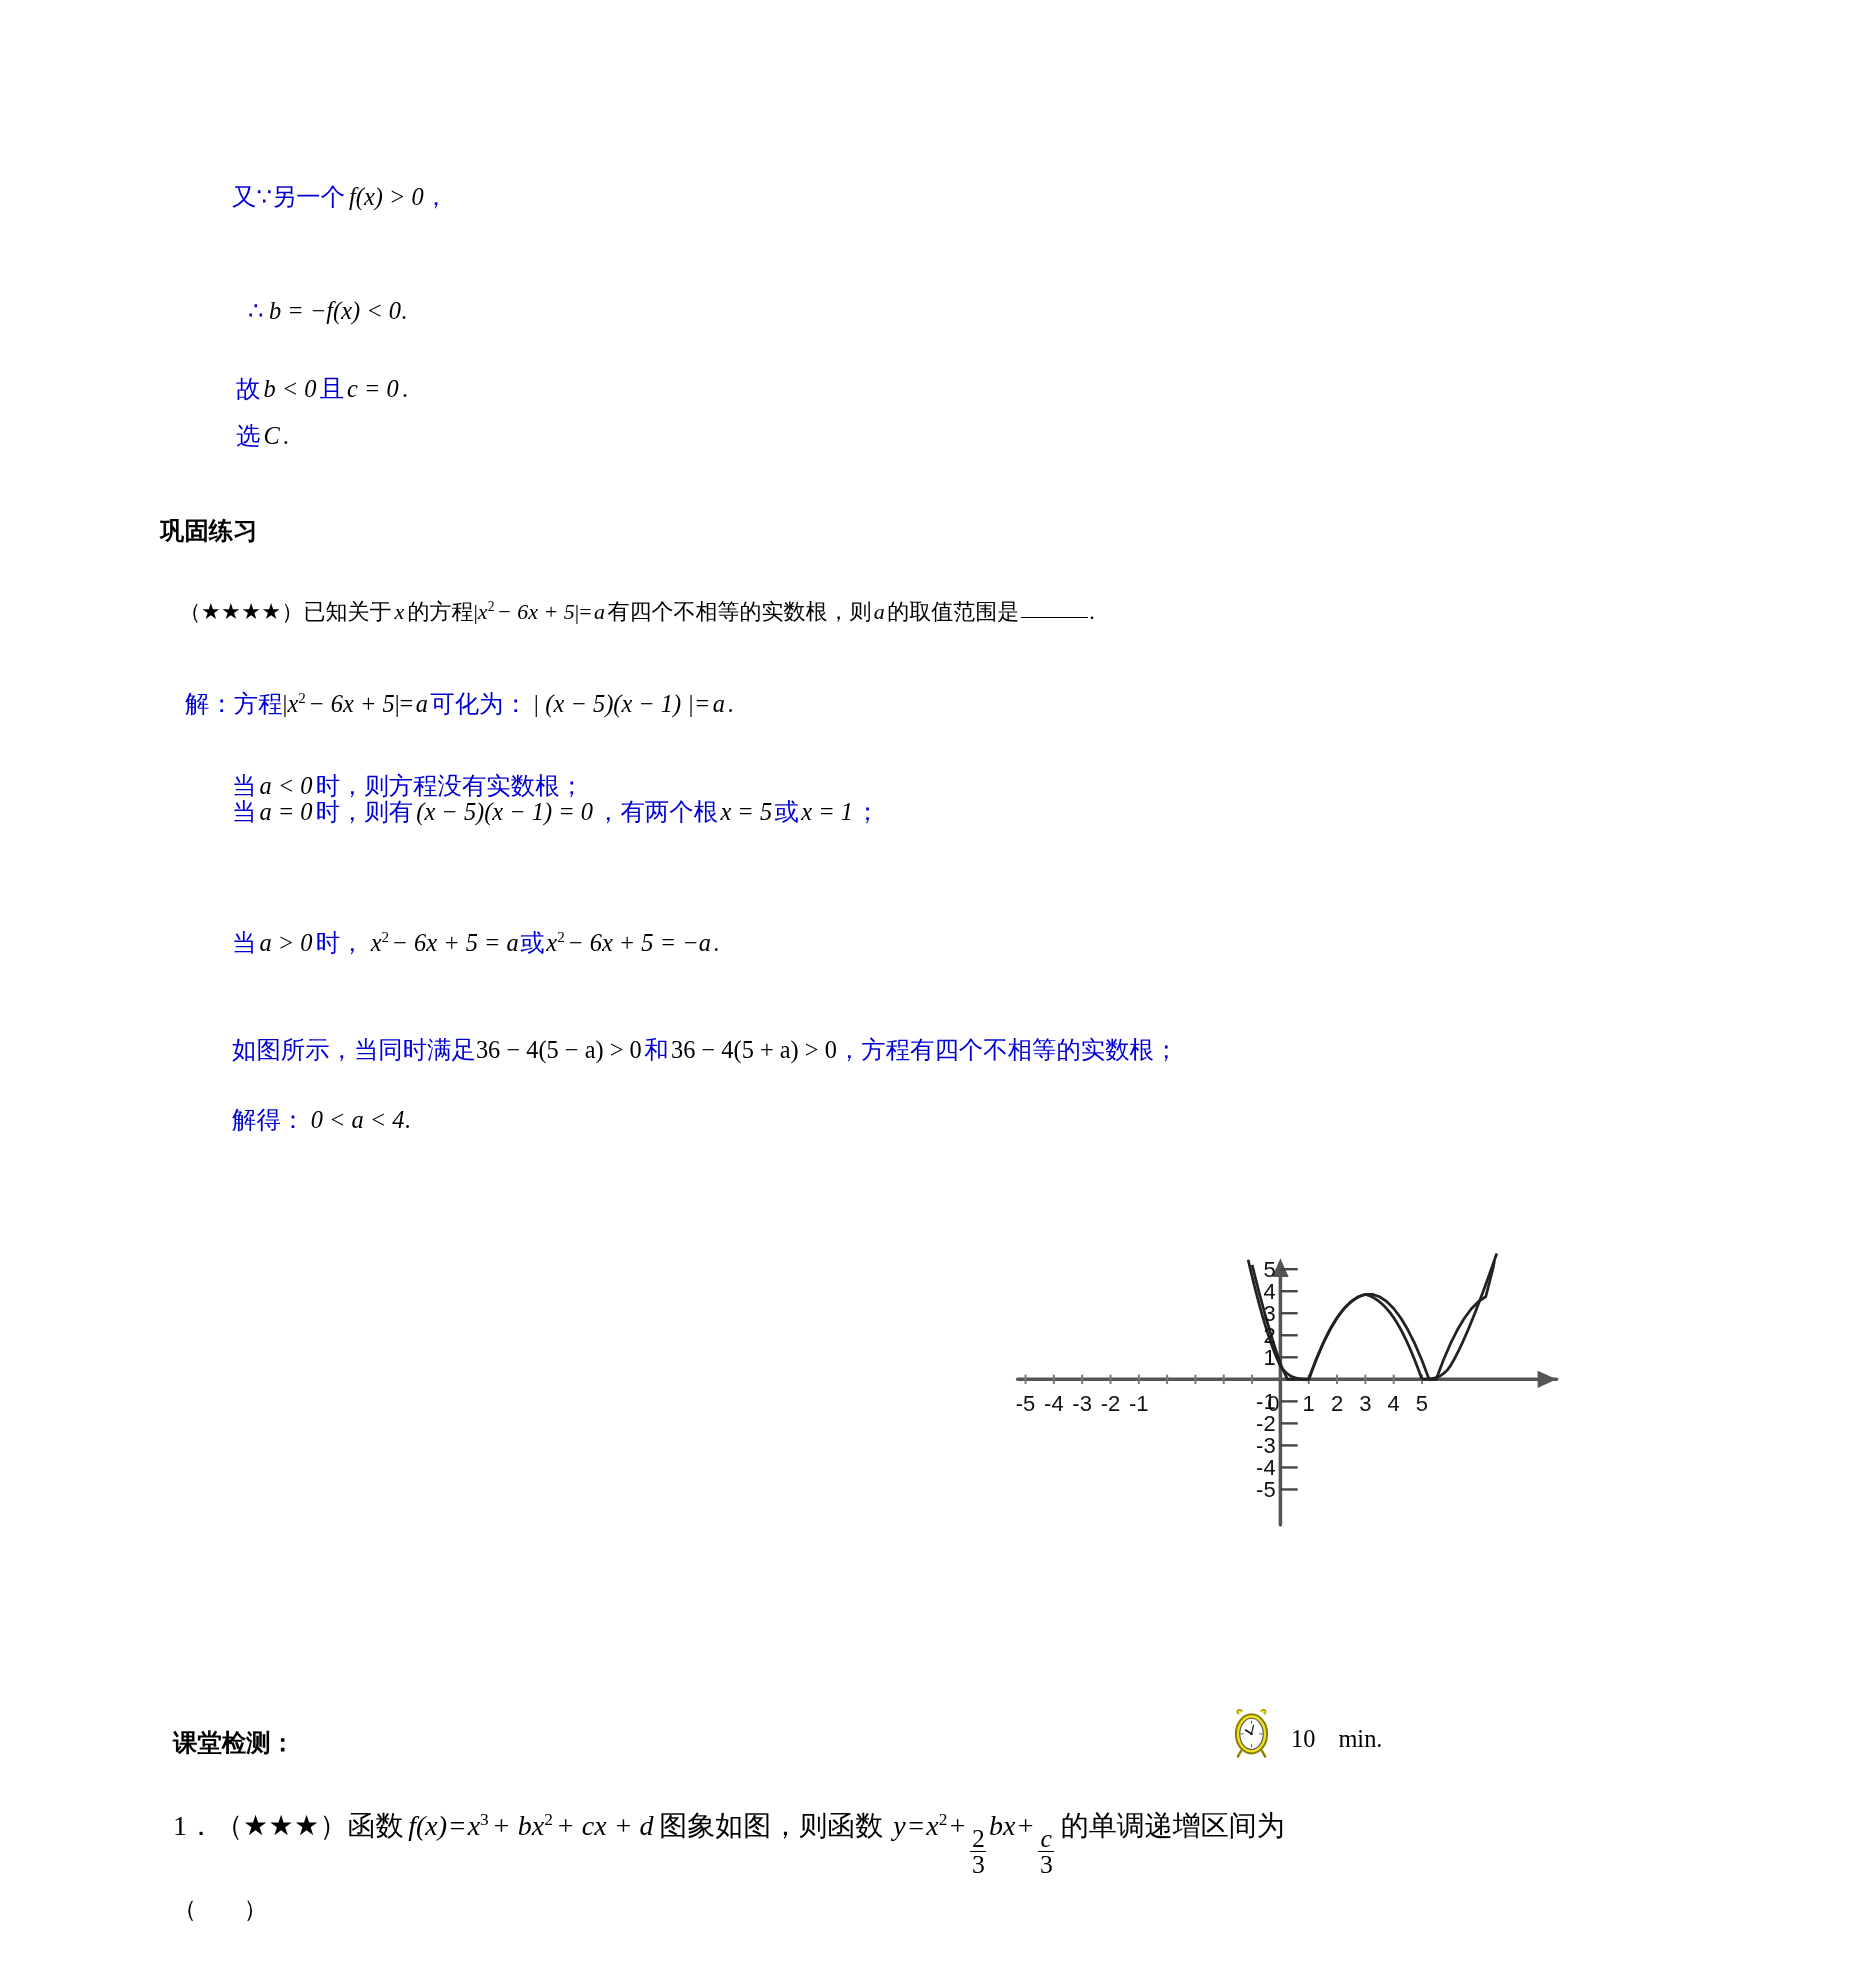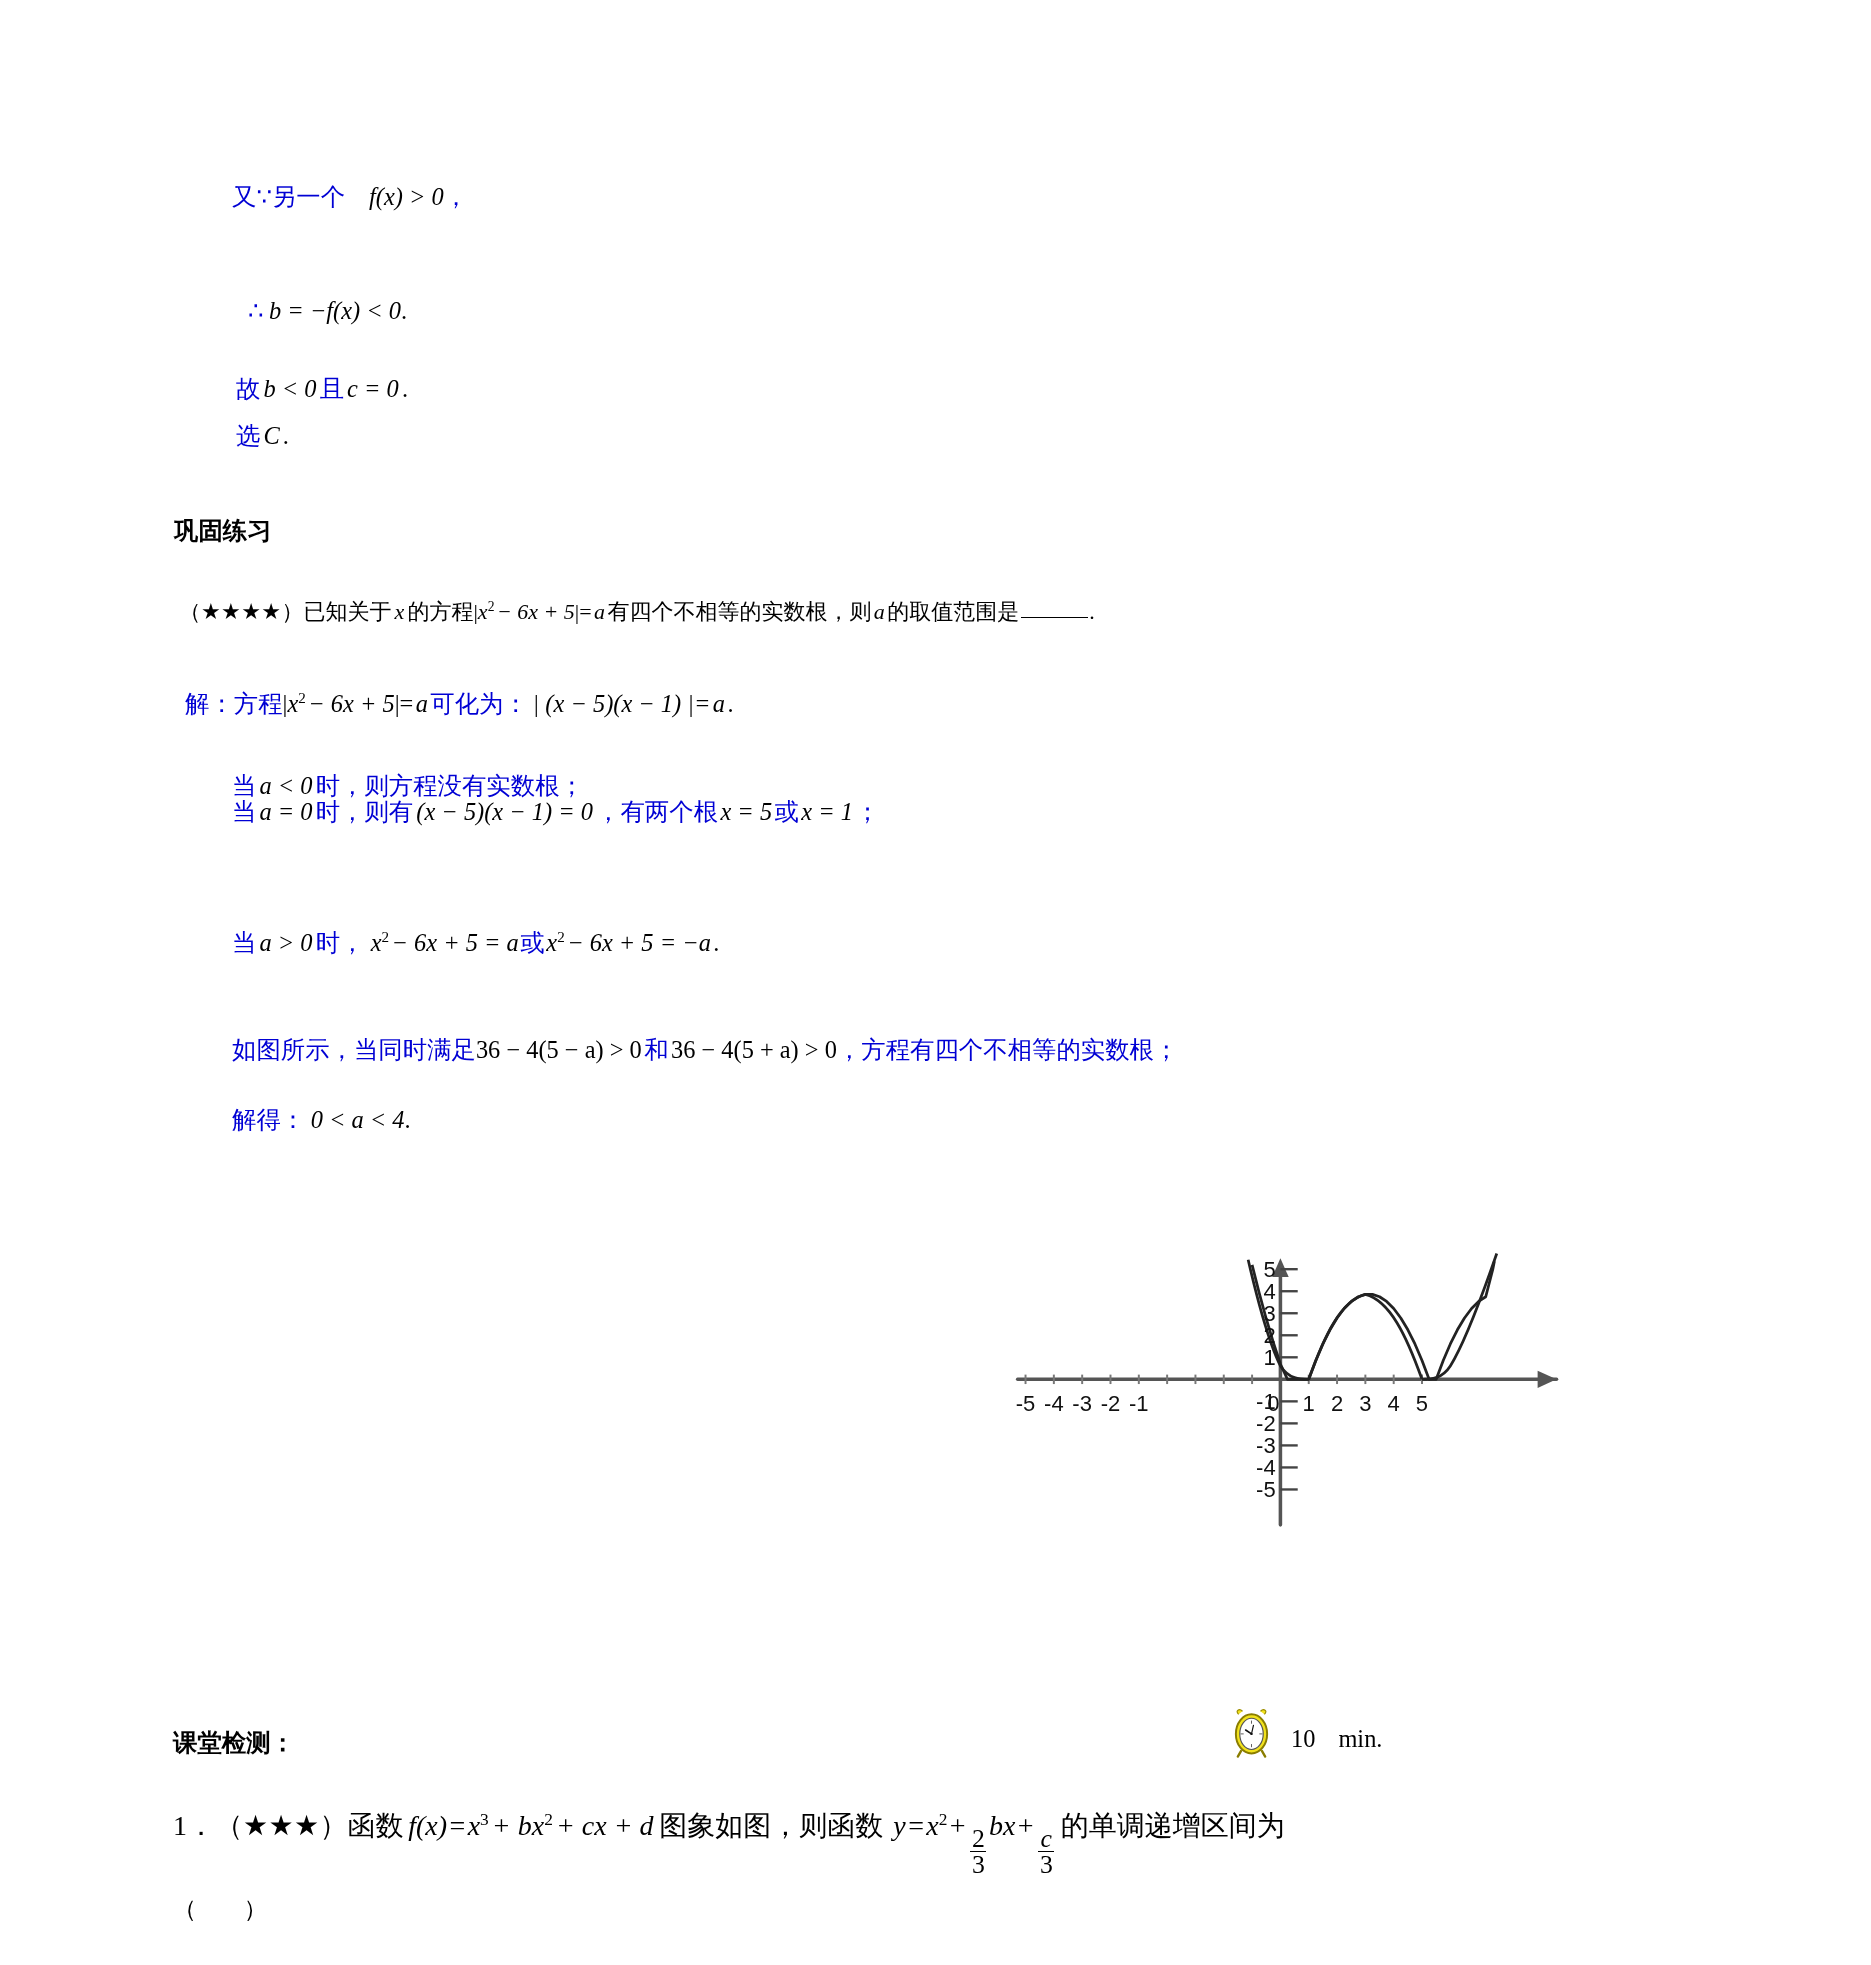--- a/index.html
+++ b/index.html
@@ -107,36 +107,36 @@
     height: 51px;
   }
   #clock-icon svg { display: block; width: 100%; height: 100%; }
 </style>
 </head>
 <body>
 
 <div class="page">
 
   <div class="line" style="left:232px; top:185px;">
-    <span class="cn blue">又</span><span class="blue">∵</span><span class="cn blue">另一个</span><span class="mi black" style="padding-left:3.9px;margin-left:20px;">f(x) &gt; 0</span><span class="cn blue">，</span>
+    <span class="cn blue">又</span><span class="blue">∵</span><span class="cn blue">另一个</span><span class="mi black" style="padding-left:3.9px;">f(x) &gt; 0</span><span class="cn blue">，</span>
   </div>
 
   <div class="line" style="left:248px; top:299px;">
     <span class="blue">∴</span><span class="mi black" style="padding-left:5.5px;">b = −f(x) &lt; 0</span><span class="black">.</span>
   </div>
 
   <div class="line" style="left:236px; top:377px;">
     <span class="cn blue">故</span><span class="mi black" style="padding:0 3.1px;">b &lt; 0</span><span class="cn blue">且</span><span class="mi black" style="padding:0 3.1px;">c = 0</span><span class="black">.</span>
   </div>
 
   <div class="line" style="left:236px; top:424px;">
     <span class="cn blue">选</span><span class="mi black" style="padding:0 3.1px;">C</span><span class="black">.</span>
   </div>
 
-  <div class="heading" style="left:174px; top:515px;">巩固练习</div>
+  <div class="heading" style="left:160px; top:515px;">巩固练习</div>
 
   <div class="line" style="left:179px; top:601px; font-size:22px;">
     <span class="cn">（</span><span class="stars">★★★★</span><span class="cn">）</span><span class="cn">已知关于</span><span class="mi" style="padding:0 3.1px;">x</span><span class="cn">的方程</span><span class="mn">|</span><span class="mi">x</span><sup class="exp">2</sup><span class="mi" style="padding-left:2.4px;">− 6x + 5</span><span class="mn">|=</span><span class="mi" style="padding:0 2.4px;">a</span><span class="cn">有四个不相等的实数根，则</span><span class="mi" style="padding:0 2.4px;">a</span><span class="cn">的取值范围是</span><span class="blank"></span><span>.</span>
   </div>
 
   <div class="line" style="left:179px; top:692px;margin-left:6px;">
     <span class="cn blue">解：</span><span class="cn blue">方程</span><span class="mn black">|</span><span class="mi black">x</span><sup class="exp black">2</sup><span class="mi black" style="padding-left:2.4px;">− 6x + 5</span><span class="mn black">|=</span><span class="mi black" style="padding:0 2.4px;">a</span><span class="cn blue">可化为：</span><span class="mi black" style="padding-left:4.7px;">| (x − 5)(x − 1) |=</span><span class="mi black" style="padding:0 2.4px;">a</span><span class="black">.</span>
   </div>
 
   <div class="line" style="left:232px; top:774px;text-align:right;">

